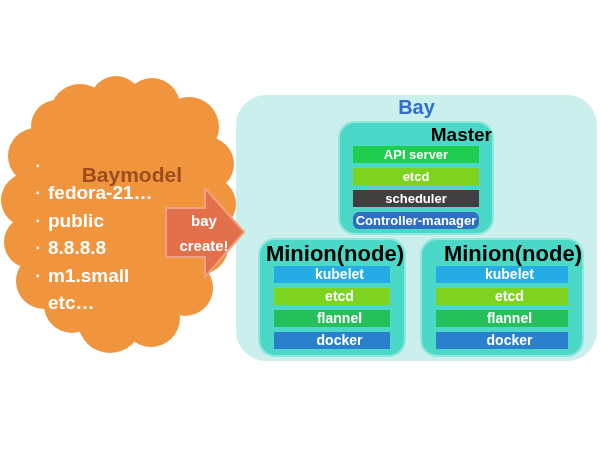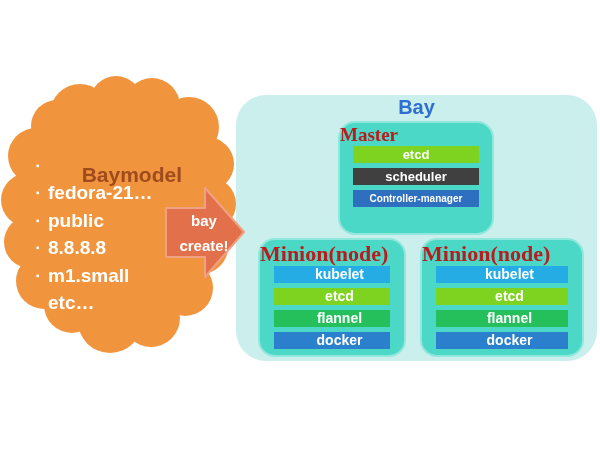--- a/index.html
+++ b/index.html
@@ -9,29 +9,29 @@
   .cloud-svg{position:absolute;left:0;top:0;z-index:1;}
   .cloud-title{position:absolute;left:28px;top:125px;width:154px;text-align:right;
                font-size:21px;font-weight:bold;z-index:2;margin-top:38px;}
   .cloud-list{position:absolute;left:36px;top:152px;margin:0;padding:0;list-style:none;z-index:2;}
   .cloud-item{height:27.5px;display:flex;align-items:center;font-size:19px;font-weight:bold;color:#fff;}
   .bullet{display:inline-block;width:12px;font-size:10px;line-height:1;}
   .bay{position:absolute;left:236px;top:95px;width:361px;height:266px;border-radius:30px;z-index:2;}
   .bay-title{position:absolute;top:1px;left:0;right:0;text-align:center;font-size:20px;font-weight:bold;}
   .node{position:absolute;border-radius:17px;box-sizing:border-box;
         border:2px solid rgba(255,255,255,0.38);}
-  .node-title{text-align:left;color:#b91c1c;font-weight:bold;font-family:Liberation Serif, serif;}
+  .node-title{text-align:right;color:#000000;font-weight:bold;}
   .master{left:102px;top:26px;width:156px;height:114px;}
   .master .node-title{font-size:19px;height:23px;line-height:24px;}
   .minion1{left:22px;top:143px;width:148px;height:119px;}
   .minion2{left:184px;top:143px;width:164px;height:119px;}
   .minion .node-title{font-size:22px;height:26px;line-height:27px;}
   .bar{height:17px;margin:0 13px 5px;text-align:center;color:#fff;
        font-size:13px;font-weight:bold;line-height:17px;white-space:nowrap;}
-  .bar.small{font-size:10px;}
+  .bar.small{font-size:13px;border-radius:6px;}
   .minion .bar{margin:0 14px 5px;font-size:14px;padding-left:15px;}
   .arrow-svg{position:absolute;left:0;top:0;z-index:5;pointer-events:none;}
   .arrow-label{position:absolute;left:163px;top:208px;width:82px;z-index:6;text-align:center;
                color:#fff;font-weight:bold;font-size:15px;line-height:25px;}
 </style>
 </head>
 <body>
 
 <div class="stage">
 
@@ -84,20 +84,21 @@
       <span>etc…</span>
     </li>
   </ul>
 
   <div class="bay" style="background-color: rgb(203, 239, 236);">
 
     <div class="bay-title" style="color: rgb(47, 111, 210);">Bay</div>
 
     <div class="node master" style="background-color: rgb(76, 216, 199);">
       <div class="node-title">Master</div>
+      <div class="bar" style="background-color: rgb(31, 206, 79);">API server</div>
       <div class="bar" style="background-color: rgb(126, 211, 33);">etcd</div>
       <div class="bar" style="background-color: #404040;">scheduler</div>
       <div class="bar small" style="background-color: rgb(46, 111, 192);">Controller-manager</div>
     </div>
 
     <div class="node minion minion1" style="background-color: rgb(76, 216, 199);">
       <div class="node-title">Minion(node)</div>
       <div class="bar" style="background-color: rgb(37, 172, 228);">kubelet</div>
       <div class="bar" style="background-color: rgb(126, 211, 33);">etcd</div>
       <div class="bar" style="background-color: rgb(37, 191, 92);">flannel</div>

